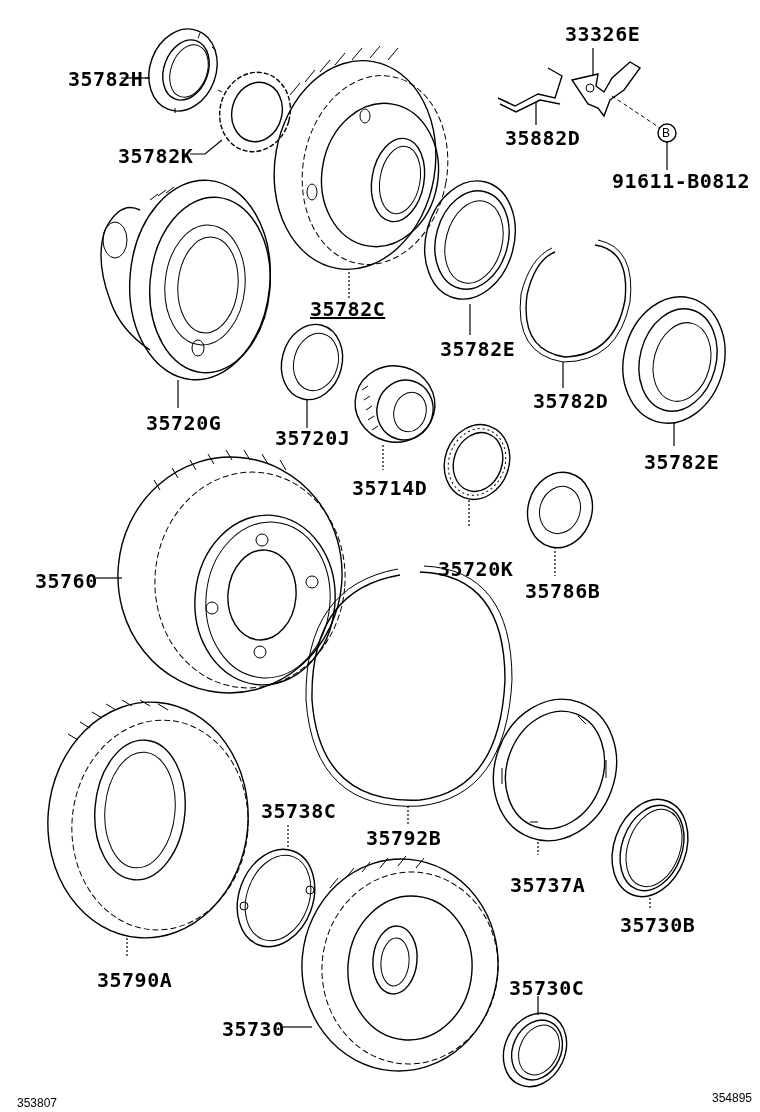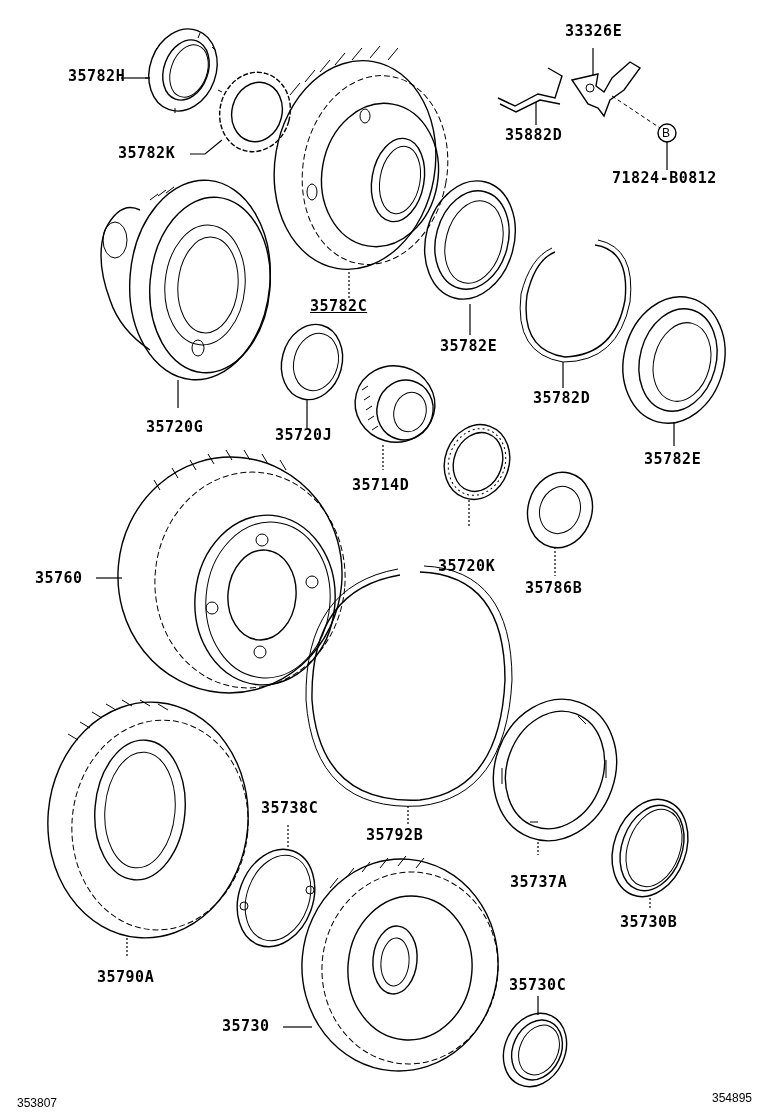--- a/index.html
+++ b/index.html
@@ -2,21 +2,21 @@
 <html><head>
 <meta charset="utf-8">
 <style>
   html, body { margin: 0; padding: 0; background: #ffffff; }
   body { width: 760px; height: 1112px; position: relative; overflow: hidden; }
   #diagram { position: absolute; left: 0; top: 0; width: 760px; height: 1112px; }
   .lbl {
     position: absolute;
     font-family: "DejaVu Sans Mono", "Liberation Mono", monospace;
     font-weight: bold;
-    font-size: 15px;
+    font-size: 20px;
     color: #000;
     line-height: 1;
     white-space: nowrap;
     letter-spacing: 0.5px;
     cursor: pointer;
   }
   .ref {
     position: absolute;
     font-family: "Liberation Sans", "DejaVu Sans", sans-serif;
     font-size: 12px;
@@ -200,23 +200,23 @@
     <ellipse class="t" cx="539" cy="1050" rx="19" ry="26" transform="rotate(25 539 1050)"></ellipse>
   </g>
   <line class="ld" x1="538" y1="996" x2="538" y2="1015"></line>
 </svg>
 
 <div class="lbl" style="left:48px;top:69px;margin-left:20px;">35782H</div>
 <div class="lbl" style="left:118px;top:146px;">35782K</div>
 <div class="lbl" style="left:565px;top:24px;">33326E</div>
 <div class="lbl" style="left:505px;top:128px;">35882D</div>
 <div class="ref" style="left:662px;top:127px;">B</div>
-<div class="lbl" style="left:612px;top:171px;">71824-B0812</div>
+<div class="lbl" style="left:612px;top:171px;">91611-B0812</div>
 <div class="lbl" style="left:310px;top:299px;text-decoration:underline;">35782C</div>
-<div class="lbl" style="left:146px;top:413px;margin-top:7px;">35720G</div>
+<div class="lbl" style="left:146px;top:413px;">35720G</div>
 <div class="lbl" style="left:440px;top:339px;">35782E</div>
 <div class="lbl" style="left:533px;top:391px;">35782D</div>
 <div class="lbl" style="left:644px;top:452px;">35782E</div>
 <div class="lbl" style="left:275px;top:428px;">35720J</div>
 <div class="lbl" style="left:352px;top:478px;">35714D</div>
 <div class="lbl" style="left:438px;top:559px;">35720K</div>
 <div class="lbl" style="left:525px;top:581px;">35786B</div>
 <div class="lbl" style="left:35px;top:571px;">35760</div>
 <div class="lbl" style="left:366px;top:828px;">35792B</div>
 <div class="lbl" style="left:261px;top:801px;">35738C</div>

